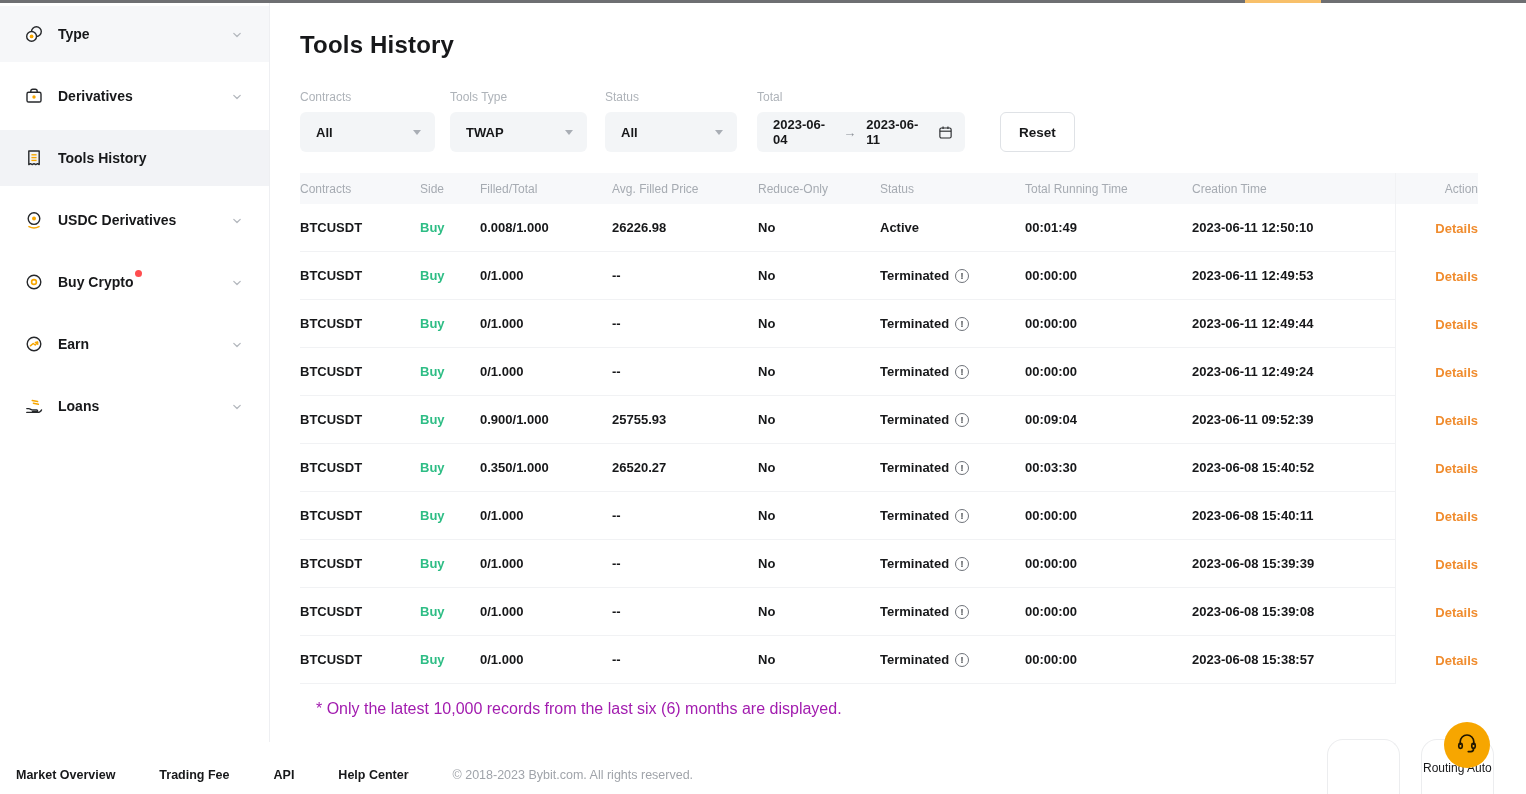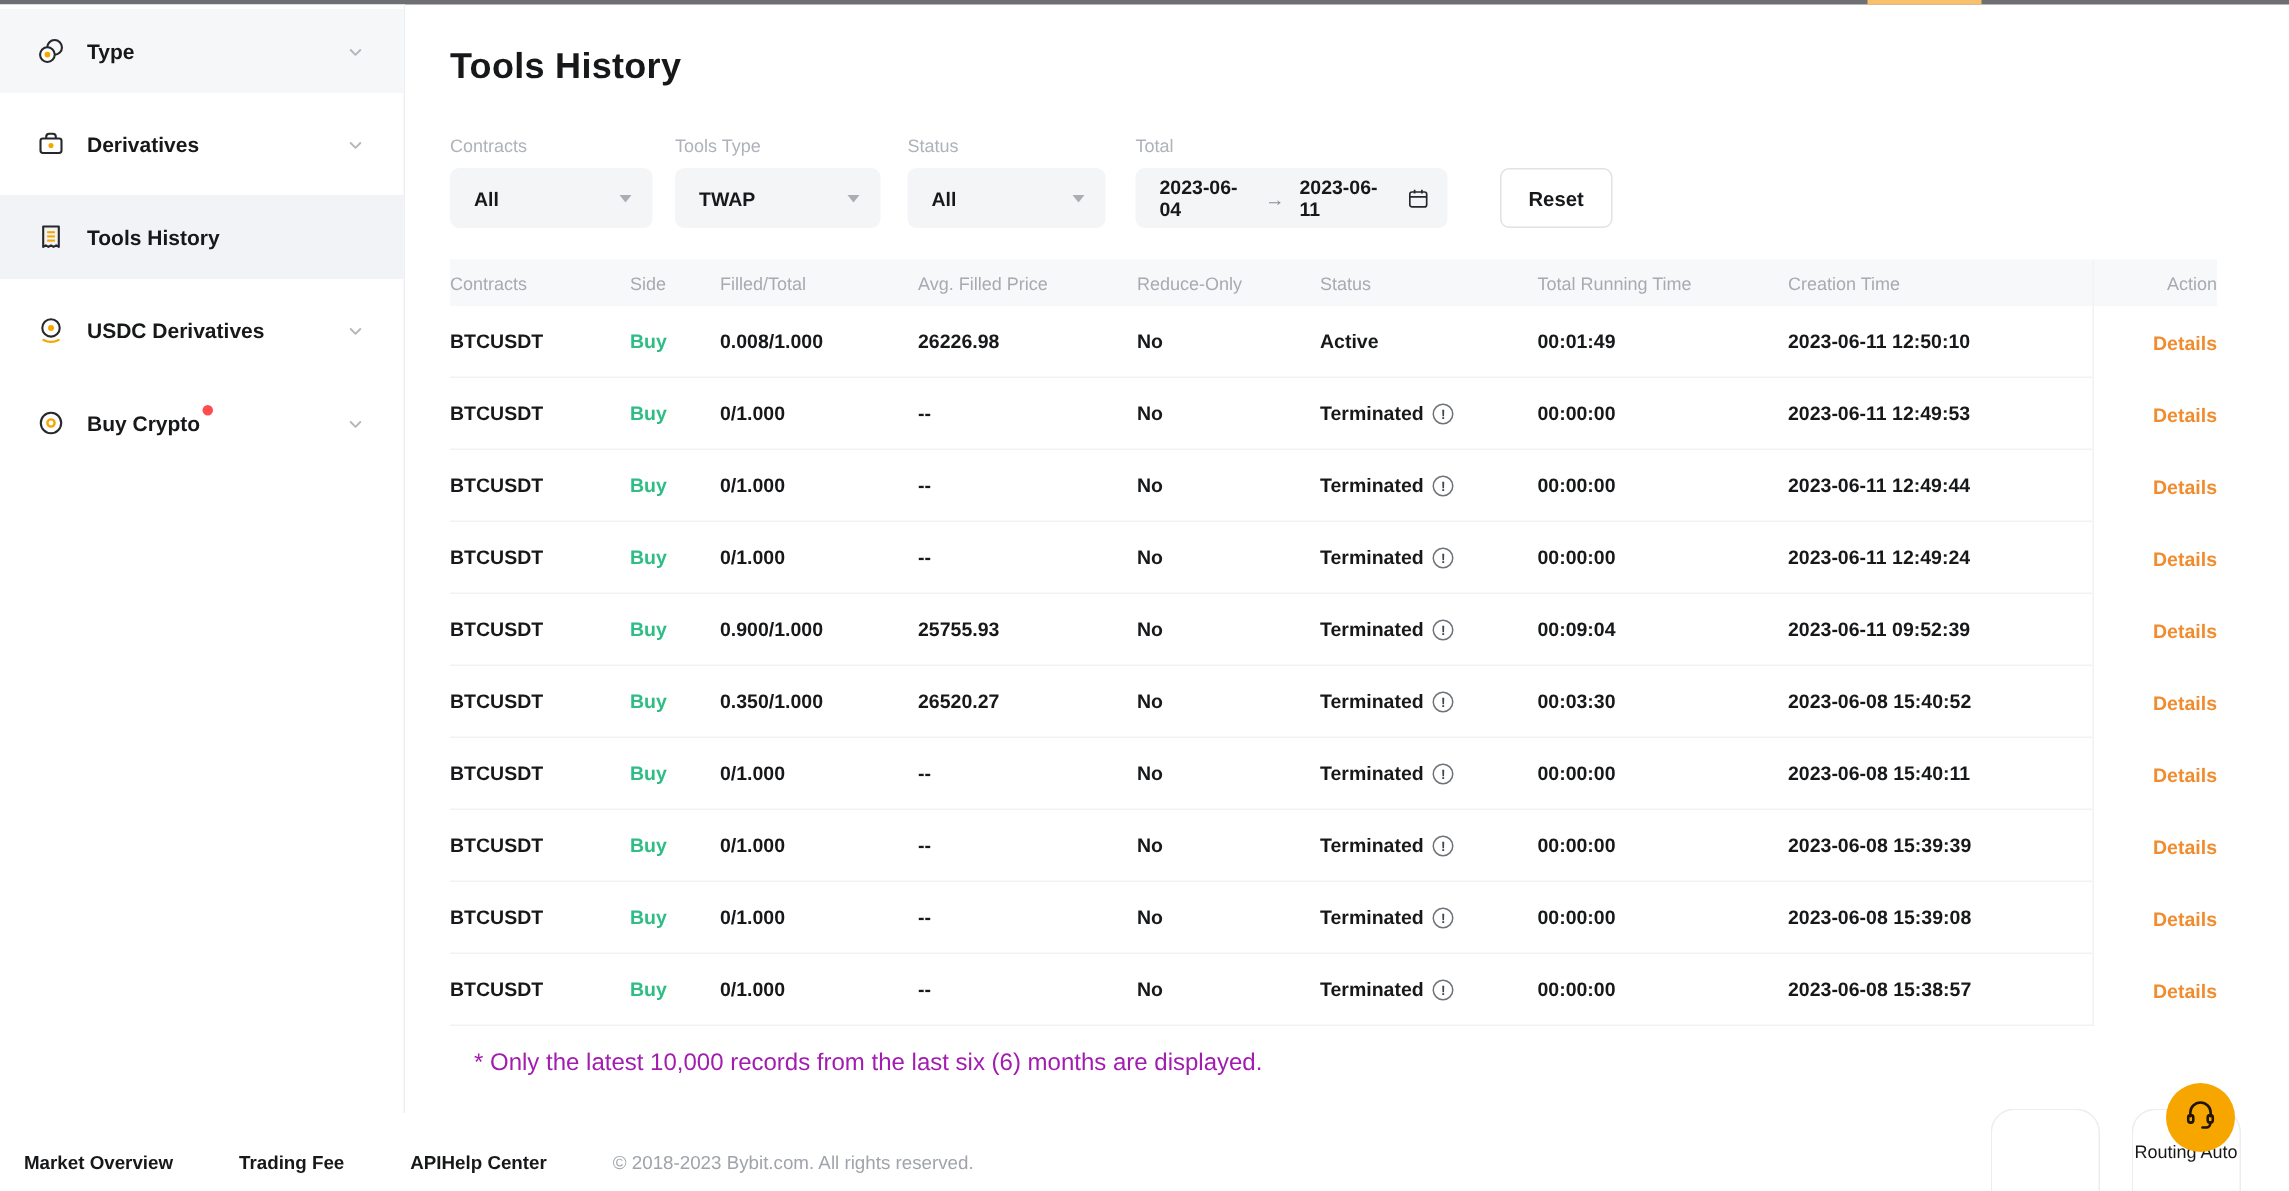--- a/index.html
+++ b/index.html
@@ -150,21 +150,51 @@
         </svg>
       </span>
     <span class="side-label">Buy Crypto<span class="red-dot" style="background: rgb(255, 77, 79);"></span></span>
     <span class="side-chevron">
       <svg width="12" height="12" viewBox="0 0 12 12" fill="none">
           <path d="M2.8 4.4 6 7.6 9.2 4.4" stroke="#B4B8BE" stroke-width="1.3" stroke-linecap="round" stroke-linejoin="round"></path>
         </svg>
     </span>
   </div>
 
-
+  <div class="side-item">
+    <span class="side-icon">
+        <svg width="20" height="20" viewBox="0 0 20 20" fill="none">
+          <circle cx="10" cy="10" r="6.8" stroke="#26282B" stroke-width="1.4"></circle>
+          <path d="M6.4 11.8l2.8-2.3 2 1.5 2.4-2.8" stroke="#F7A600" stroke-width="1.5" stroke-linecap="round" stroke-linejoin="round"></path>
+          <path d="M13.8 10.4l-.2-2.4-2.3.3" stroke="#F7A600" stroke-width="1.3" stroke-linecap="round" stroke-linejoin="round"></path>
+        </svg>
+      </span>
+    <span class="side-label">Earn</span>
+    <span class="side-chevron">
+      <svg width="12" height="12" viewBox="0 0 12 12" fill="none">
+          <path d="M2.8 4.4 6 7.6 9.2 4.4" stroke="#B4B8BE" stroke-width="1.3" stroke-linecap="round" stroke-linejoin="round"></path>
+        </svg>
+    </span>
+  </div>
+
+  <div class="side-item">
+    <span class="side-icon">
+        <svg width="20" height="20" viewBox="0 0 20 20" fill="none">
+          <path d="M2.8 12.6h2c1.5 0 2.4 1.4 4 1.4h4c1 0 1 1.6 0 1.6H8.4" stroke="#26282B" stroke-width="1.4" stroke-linecap="round"></path>
+          <path d="M2.8 16.4h10.8c1.8 0 3.4-1.2 3.9-2.4" stroke="#26282B" stroke-width="1.4" stroke-linecap="round"></path>
+          <path d="M8.2 4.4l5.4 1.2M9.4 7.2l5 1.1" stroke="#F7A600" stroke-width="1.5" stroke-linecap="round"></path>
+        </svg>
+      </span>
+    <span class="side-label">Loans</span>
+    <span class="side-chevron">
+      <svg width="12" height="12" viewBox="0 0 12 12" fill="none">
+          <path d="M2.8 4.4 6 7.6 9.2 4.4" stroke="#B4B8BE" stroke-width="1.3" stroke-linecap="round" stroke-linejoin="round"></path>
+        </svg>
+    </span>
+  </div>
 </nav>
 
 <main class="content">
   <h1 class="page-title">Tools History</h1>
 
   <div class="filters">
     <div class="filter" style="width:135px;">
       <span class="filter-label">Contracts</span>
       <div class="select">
         <span>All</span>
@@ -382,16 +412,16 @@
       <rect x="3.8" y="12.4" width="3.4" height="5" rx="1.6"></rect>
       <rect x="16.8" y="12.4" width="3.4" height="5" rx="1.6"></rect>
       <path d="M18.5 17.4v.6a2.6 2.6 0 0 1-2.6 2.6h-2.6"></path>
     </svg>
   </span>
 </div>
 
 <footer class="footer" id="footer">
     <span class="flink" style="margin-right: 44px;">Market Overview</span>
     <span class="flink" style="margin-right: 44px;">Trading Fee</span>
-    <span class="flink" style="">API</span>
+    <span class="flink" style="margin-right: 44px;">API</span>
     <span class="flink" style="margin-right: 44px;">Help Center</span>
     <span class="copyright">© 2018-2023 Bybit.com. All rights reserved.</span>
   </footer>
 
 </body></html>

